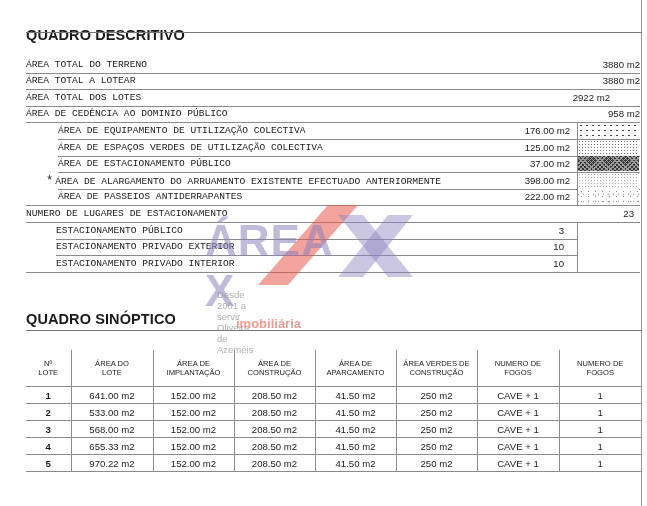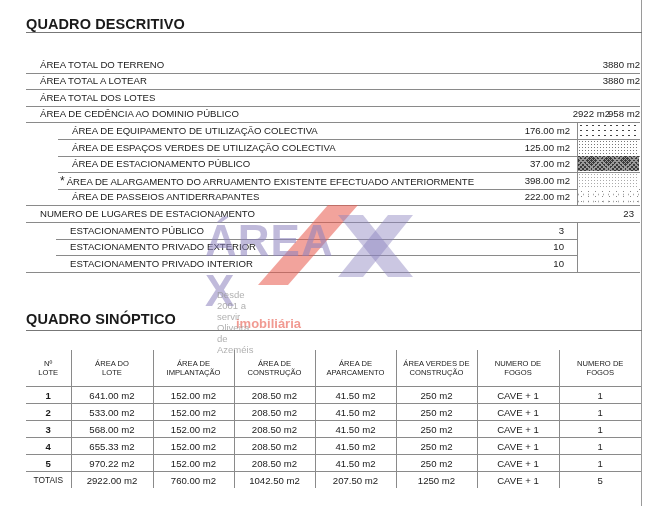--- a/index.html
+++ b/index.html
@@ -13,21 +13,21 @@
   .right-border {
     position: absolute; left: 641px; top: 0; width: 1px; height: 506px; background: #9a9a9a;
   }
   .section-title {
     position: absolute; left: 26px; font-weight: bold; font-size: 14.5px; letter-spacing: 0.1px;
   }
   .title-rule { position: absolute; left: 26px; width: 616px; height: 1px; background: #777; }
 
   
   .drow { position: absolute; left: 26px; height: 16px; font-size: 9.6px; line-height: 16px; }
-  .drow .lbl { position: absolute; left: 14px; white-space: nowrap; }
+  .drow .lbl { position: absolute; left: 0; white-space: nowrap; font-family: Liberation Mono, monospace; }
   .drow .val { position: absolute; text-align: right; white-space: nowrap; }
   .hline { position: absolute; height: 1px; background: #8a8a8a; }
   .vline { position: absolute; width: 1px; background: #8a8a8a; }
 
   .swatch { position: absolute; left: 578px; width: 61px; height: 15px; }
   .sw-dots {
     background-color: #fff;
     background-image: radial-gradient(#444 0.8px, transparent 1px);
     background-size: 6px 5px;
   }
@@ -93,38 +93,38 @@
   }
   table.sin td:first-child { border-left: none; font-weight: bold; }
   table.sin tr.totals td { border-bottom: none; }
   table.sin tr.totals td:first-child { font-weight: normal; font-size: 8.4px; }
 </style>
 </head>
 <body>
 
 <div class="right-border"></div>
 
-<div class="section-title" style="top:16px;">QUADRO DESCRITIVO</div>
+<div class="section-title" style="top:27px;">QUADRO DESCRITIVO</div>
 <div class="title-rule" style="top:32px;"></div>
 
 <div>
 
   <div class="drow" style="top:57px;">
     <span class="lbl">ÁREA TOTAL DO TERRENO</span>
     <span class="val" style="left:530px;width:84px;">3880 m2</span>
   </div>
   <div class="hline" style="left:26px;top:73px;width:614px;"></div>
   <div class="drow" style="top:73px;">
     <span class="lbl">ÁREA TOTAL A LOTEAR</span>
     <span class="val" style="left:530px;width:84px;">3880 m2</span>
   </div>
   <div class="hline" style="left:26px;top:89px;width:614px;"></div>
   <div class="drow" style="top:90px;">
     <span class="lbl">ÁREA TOTAL DOS LOTES</span>
-    <span class="val" style="left:500px;width:84px;margin-top:16px;">2922 m2</span>
+    <span class="val" style="left:500px;width:84px;">2922 m2</span>
   </div>
   <div class="hline" style="left:26px;top:106px;width:614px;"></div>
   <div class="drow" style="top:106px;">
     <span class="lbl">ÁREA DE CEDÊNCIA AO DOMINIO PÚBLICO</span>
     <span class="val" style="left:530px;width:84px;">958 m2</span>
   </div>
   <div class="hline" style="left:26px;top:122px;width:614px;"></div>
 
   <div class="drow" style="top:123px;left:58px;">
     <span class="lbl">ÁREA DE EQUIPAMENTO DE UTILIZAÇÃO COLECTIVA</span>
@@ -268,24 +268,14 @@
     <tr>
       <td>5</td>
       <td>970.22 m2</td>
       <td>152.00 m2</td>
       <td>208.50 m2</td>
       <td>41.50 m2</td>
       <td>250 m2</td>
       <td>CAVE + 1</td>
       <td>1</td>
     </tr>
-    <tr class="totals">
-      <td>TOTAIS</td>
-      <td>2922.00 m2</td>
-      <td>760.00 m2</td>
-      <td>1042.50 m2</td>
-      <td>207.50 m2</td>
-      <td>1250 m2</td>
-      <td>CAVE + 1</td>
-      <td>5</td>
-    </tr>
   </tbody>
 </table>
 
 </body></html>

